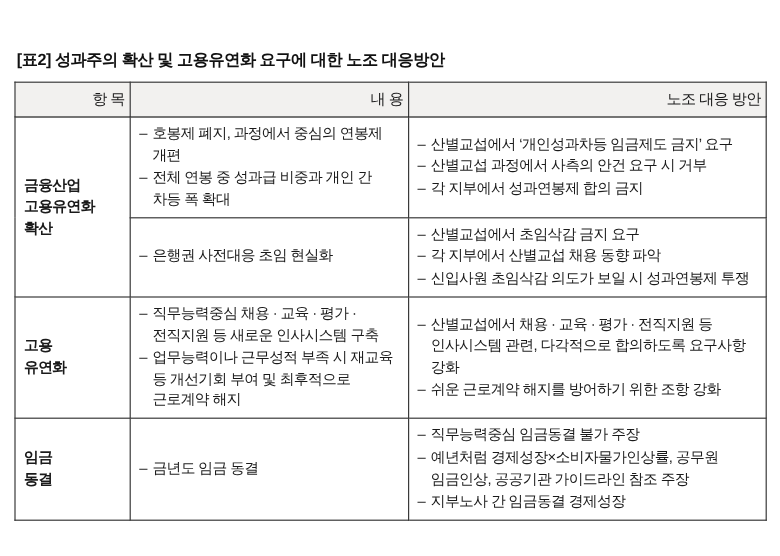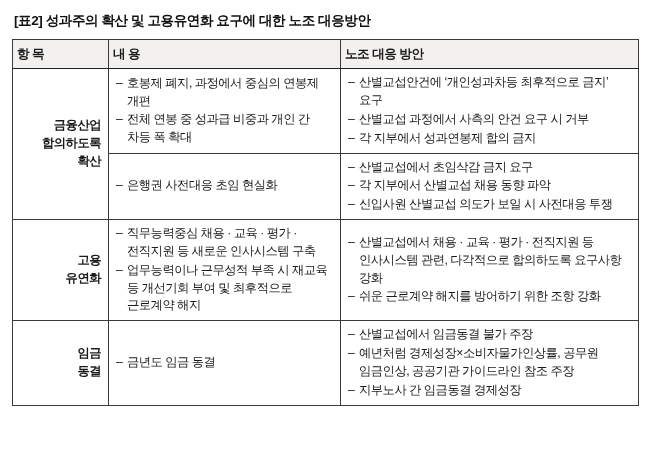--- a/index.html
+++ b/index.html
@@ -13,20 +13,21 @@
     font-family: "Liberation Sans", sans-serif;
     color: #1a1a1a;
     overflow: hidden;
   }
   .page {
     position: relative;
     width: 650px;
     height: 402px;
     box-sizing: border-box;
     padding: 10px 12px 0 12px;
+    margin-top: 29px;
   }
   .caption {
     font-size: 13.5px;
     font-weight: bold;
     letter-spacing: -0.4px;
     color: #111;
     margin: 2px 0 9px 2px;
     white-space: nowrap;
   }
   table.matrix {
@@ -42,32 +43,32 @@
   table.matrix td {
     border: 1px solid #3a3a3a;
     vertical-align: middle;
     padding: 5px 7px;
     font-size: 12.3px;
     line-height: 1.45;
     letter-spacing: -0.5px;
   }
   table.matrix thead th {
     background: #f2f1ef;
-    text-align: left;
-    font-weight: bold;
+    text-align: right;
+    font-weight: normal;
     font-size: 12.6px;
     padding: 5px 4px;
     border-bottom: 1.4px solid #222;
   }
   .col-item { width: 96px; }
   .col-content { width: 232px; }
   .col-response { width: 298px; }
 
   td.item-cell {
-    text-align: right;
+    text-align: left;
     font-weight: bold;
     font-size: 12.6px;
     letter-spacing: -0.6px;
     line-height: 1.45;
     padding: 4px 2px;
   }
   ul.dash {
     list-style: none;
     margin: 0;
     padding: 0;
@@ -105,48 +106,48 @@
         <th>항 목</th>
         <th>내 용</th>
         <th>노조 대응 방안</th>
       </tr>
     </thead>
     <tbody>
 
       <tr>
         <td class="item-cell" rowspan="2">
           <div>금융산업</div>
-          <div>합의하도록</div>
+          <div>고용유연화</div>
           <div>확산</div>
         </td>
         <td>
           <ul class="dash">
             <li class="nowrapish">호봉제 폐지, 과정에서 중심의 연봉제 개편</li>
             <li class="nowrapish">전체 연봉 중 성과급 비중과 개인 간 차등 폭 확대</li>
           </ul>
         </td>
         <td>
           <ul class="dash">
-            <li class="nowrapish">산별교섭안건에 ‘개인성과차등 최후적으로 금지’ 요구</li>
+            <li class="nowrapish">산별교섭에서 ‘개인성과차등 임금제도 금지’ 요구</li>
             <li class="nowrapish">산별교섭 과정에서 사측의 안건 요구 시 거부</li>
             <li class="nowrapish">각 지부에서 성과연봉제 합의 금지</li>
           </ul>
         </td>
       </tr>
       <tr>
         <td>
           <ul class="dash">
             <li class="nowrapish">은행권 사전대응 초임 현실화</li>
           </ul>
         </td>
         <td>
           <ul class="dash">
             <li class="nowrapish">산별교섭에서 초임삭감 금지 요구</li>
             <li class="nowrapish">각 지부에서 산별교섭 채용 동향 파악</li>
-            <li class="nowrapish">신입사원 산별교섭 의도가 보일 시 사전대응 투쟁</li>
+            <li class="nowrapish">신입사원 초임삭감 의도가 보일 시 성과연봉제 투쟁</li>
           </ul>
         </td>
       </tr>
 
       <tr>
         <td class="item-cell">
           <div>고용</div>
           <div>유연화</div>
         </td>
         <td>
@@ -168,21 +169,21 @@
           <div>임금</div>
           <div>동결</div>
         </td>
         <td>
           <ul class="dash">
             <li class="nowrapish">금년도 임금 동결</li>
           </ul>
         </td>
         <td>
           <ul class="dash">
-            <li class="nowrapish">산별교섭에서 임금동결 불가 주장</li>
+            <li class="nowrapish">직무능력중심 임금동결 불가 주장</li>
             <li class="nowrapish">예년처럼 경제성장×소비자물가인상률, 공무원 임금인상, 공공기관 가이드라인 참조 주장</li>
             <li class="nowrapish">지부노사 간 임금동결 경제성장</li>
           </ul>
         </td>
       </tr>
 
     </tbody>
   </table>
 </div>
 

